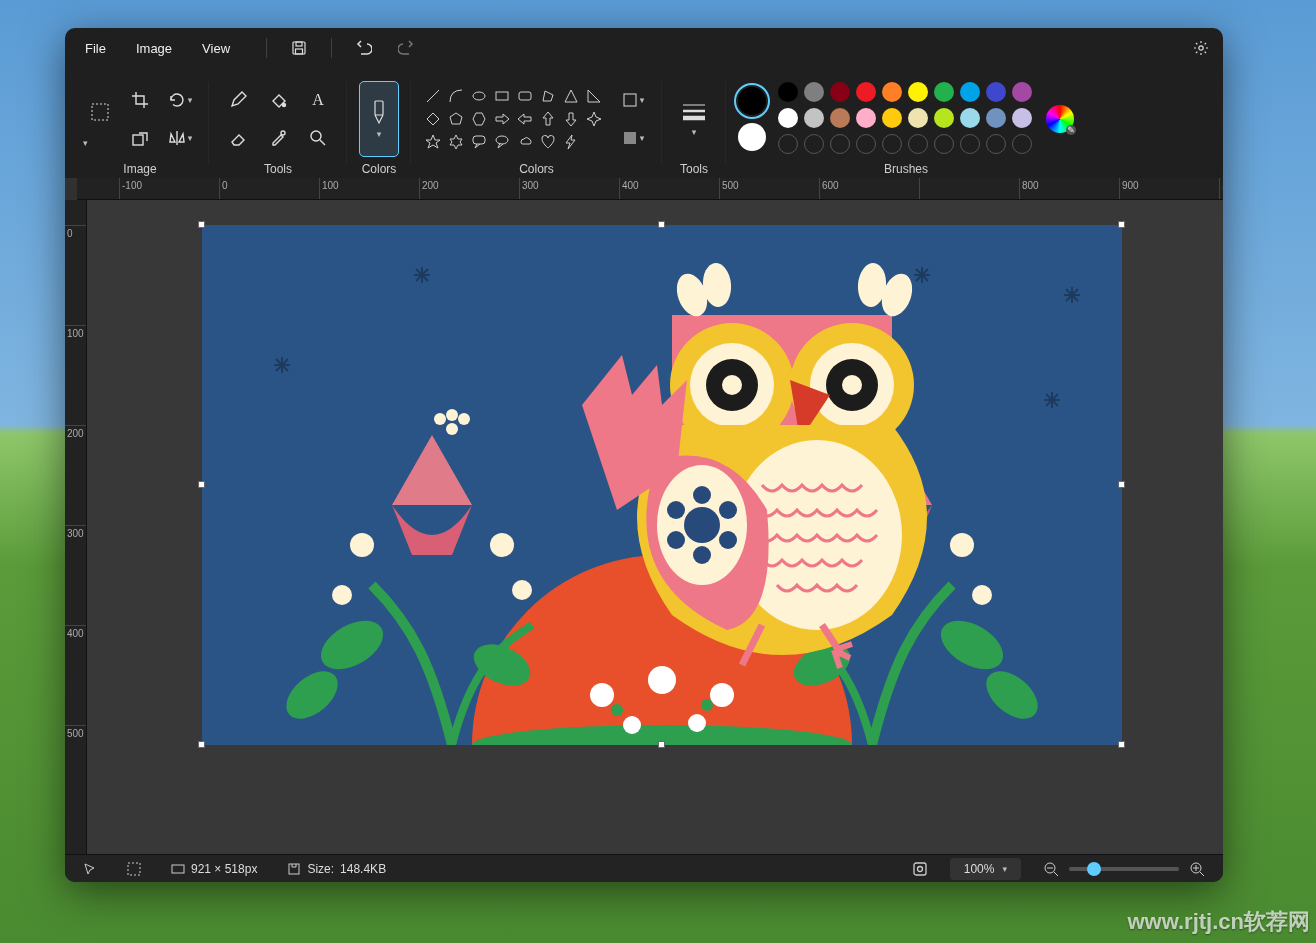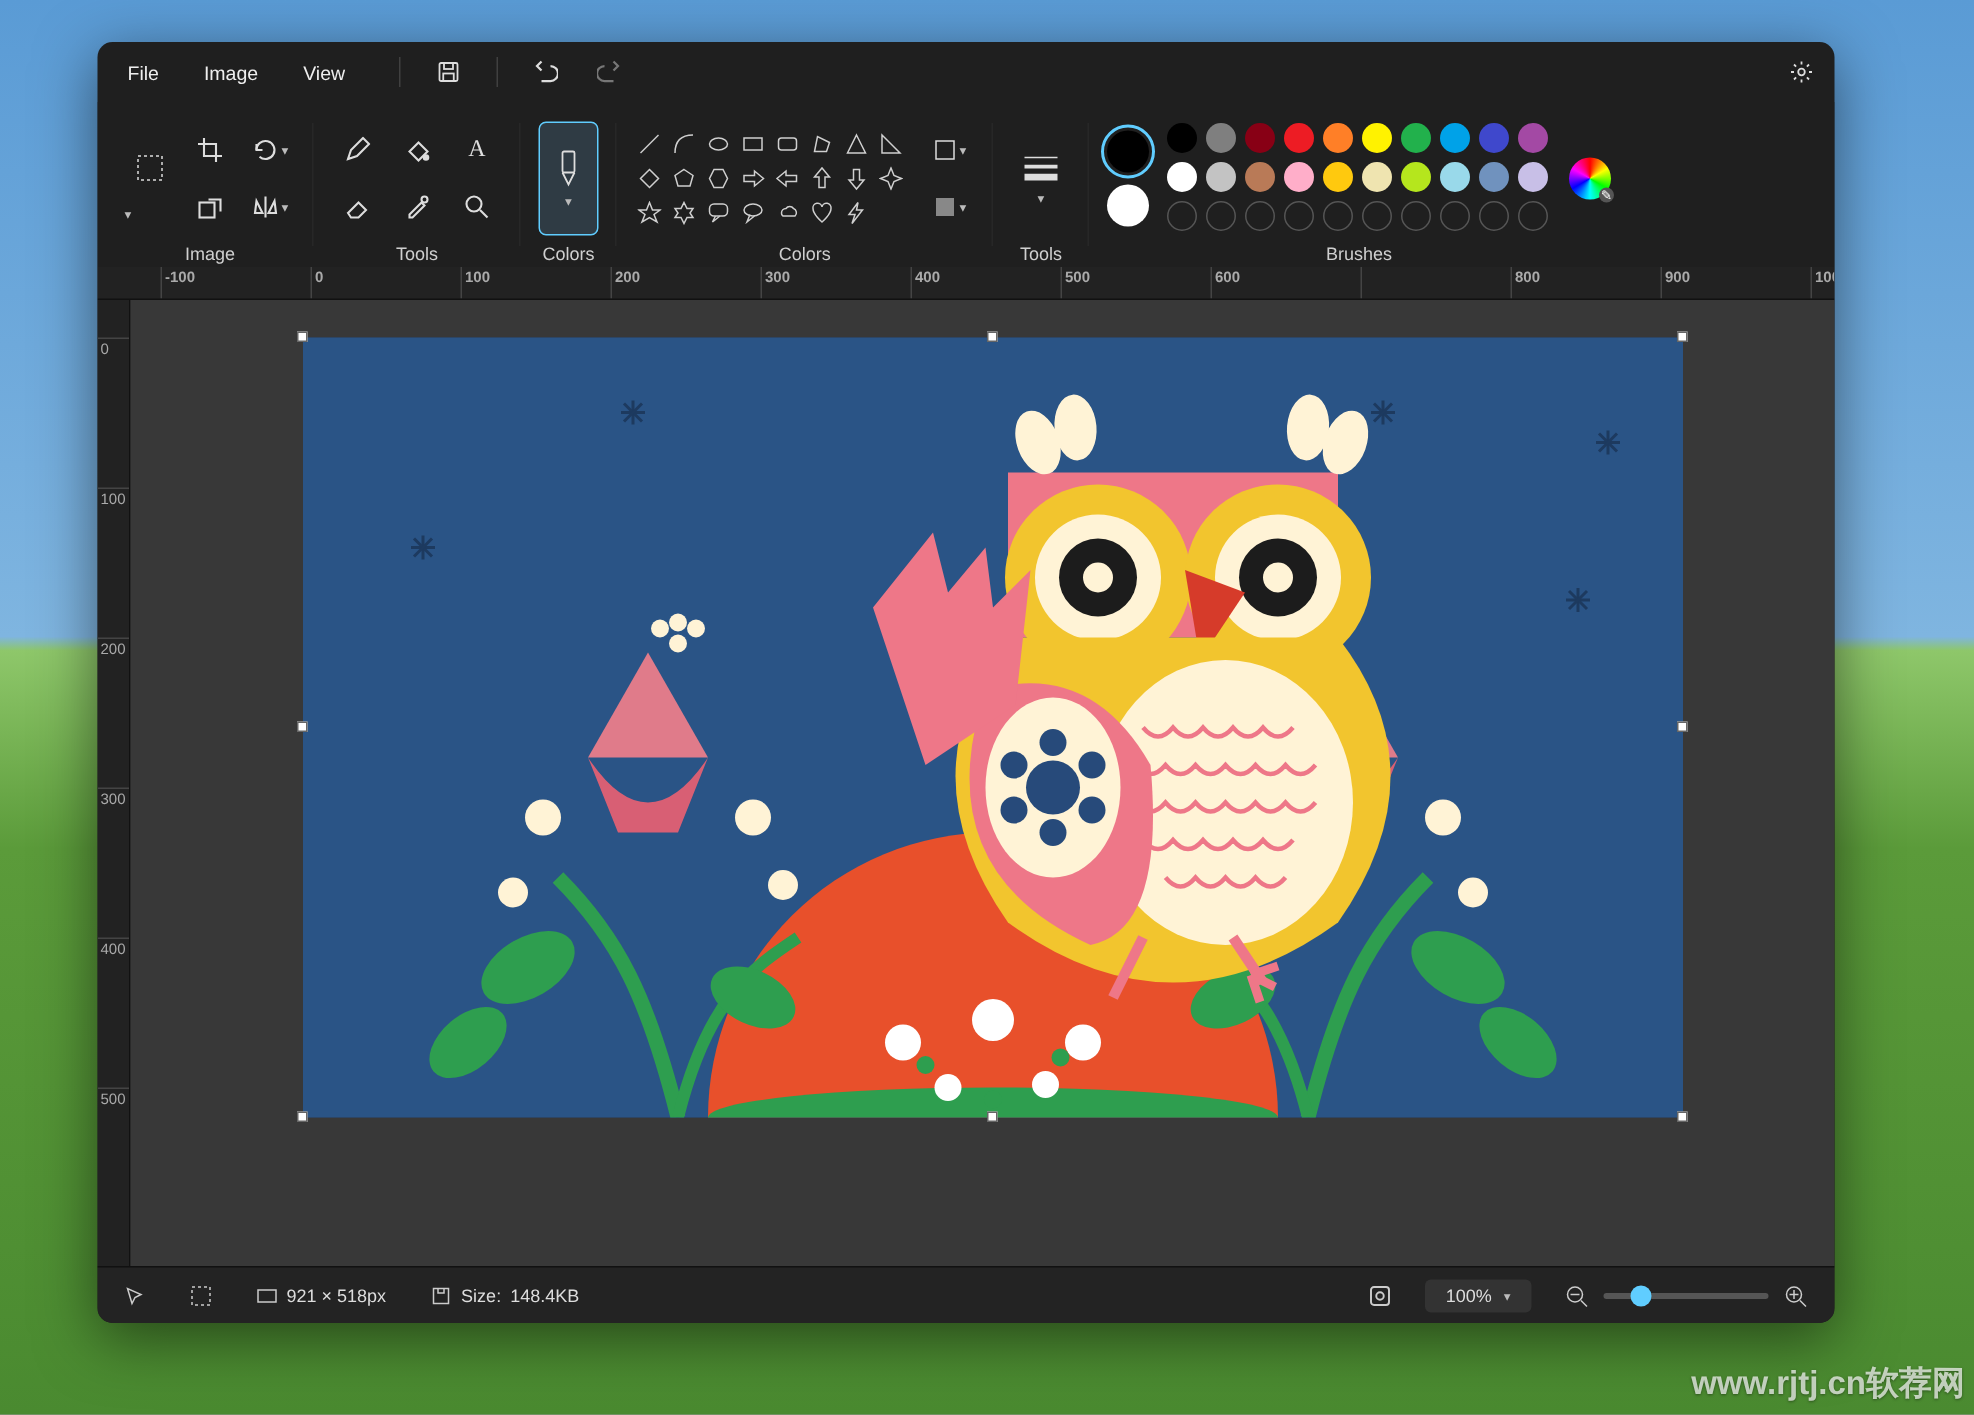--- a/index.html
+++ b/index.html
@@ -52,31 +52,31 @@
   .shapes-grid{grid-template-columns:repeat(8,20px);grid-template-rows:repeat(3,20px);}
   .shape-cell{width:20px;height:20px;display:flex;align-items:center;justify-content:center;color:#cfcfcf;border-radius:3px;}
   .colors-grid{grid-template-columns:repeat(10,22px);grid-template-rows:repeat(3,22px);gap:4px;}
   .swatch{width:20px;height:20px;border-radius:50%;border:0;}
   .swatch.empty{background:none;border:1.5px solid #555;}
   .bigswatch{width:28px;height:28px;border-radius:50%;}
   .bigswatch.sel{outline:2px solid var(--accent);outline-offset:2px;}
   .colorpick{width:28px;height:28px;border-radius:50%;background:conic-gradient(red,yellow,lime,cyan,blue,magenta,red);}
   
   .workarea{flex:1;background:var(--bg-canvas-area);position:relative;overflow:hidden;}
-  .hruler{position:absolute;left:0;right:0;top:0;height:22px;background:#222;border-bottom:1px solid #111;overflow:hidden;font-size:10px;color:#aaa;font-weight:bold;}
+  .hruler{position:absolute;left:12px;right:0;top:0;height:22px;background:#222;border-bottom:1px solid #111;overflow:hidden;font-size:10px;color:#aaa;}
   .vruler{position:absolute;left:0;top:22px;bottom:0;width:22px;background:#222;border-right:1px solid #111;overflow:hidden;font-size:10px;color:#aaa;}
   .ruler-tick-h{position:absolute;top:0;bottom:0;width:1px;background:#444;}
   .ruler-lbl-h{position:absolute;top:2px;}
   .ruler-tick-v{position:absolute;left:0;right:0;height:1px;background:#444;}
   .ruler-lbl-v{position:absolute;left:2px;transform-origin:left top;}
   .canvas-wrap{position:absolute;left:22px;top:22px;right:0;bottom:0;background:#383838;overflow:hidden;}
   .artboard{position:absolute;left:115px;top:25px;width:920px;height:520px;background:#274a7a;}
   .handle{position:absolute;width:7px;height:7px;background:#fff;border:1px solid #666;}
   
-  .statusbar{height:38px;background:var(--bg-status);border-top:1px solid #111;display:flex;align-items:center;padding:0 10px;gap:14px;color:#ddd;font-size:12px;}
+  .statusbar{height:28px;background:var(--bg-status);border-top:1px solid #111;display:flex;align-items:center;padding:0 10px;gap:14px;color:#ddd;font-size:12px;}
   .statusbar .sseg{display:flex;align-items:center;gap:6px;padding:0 8px;}
   .statusbar .spacer{flex:1;}
   .zoom-box{background:#333;border-radius:4px;padding:4px 14px;display:flex;align-items:center;gap:8px;}
   .slider{width:110px;height:4px;background:#555;border-radius:2px;position:relative;}
   .slider .knob{position:absolute;left:18px;top:-5px;width:14px;height:14px;border-radius:50%;background:var(--accent);}
   .watermark{position:absolute;right:6px;bottom:6px;font-size:22px;color:rgba(255,255,255,.7);font-weight:bold;text-shadow:0 1px 2px rgba(0,0,0,.4);font-family:"Microsoft YaHei",sans-serif;}
   svg{display:block;}
 </style>
 </head>
 <body>

